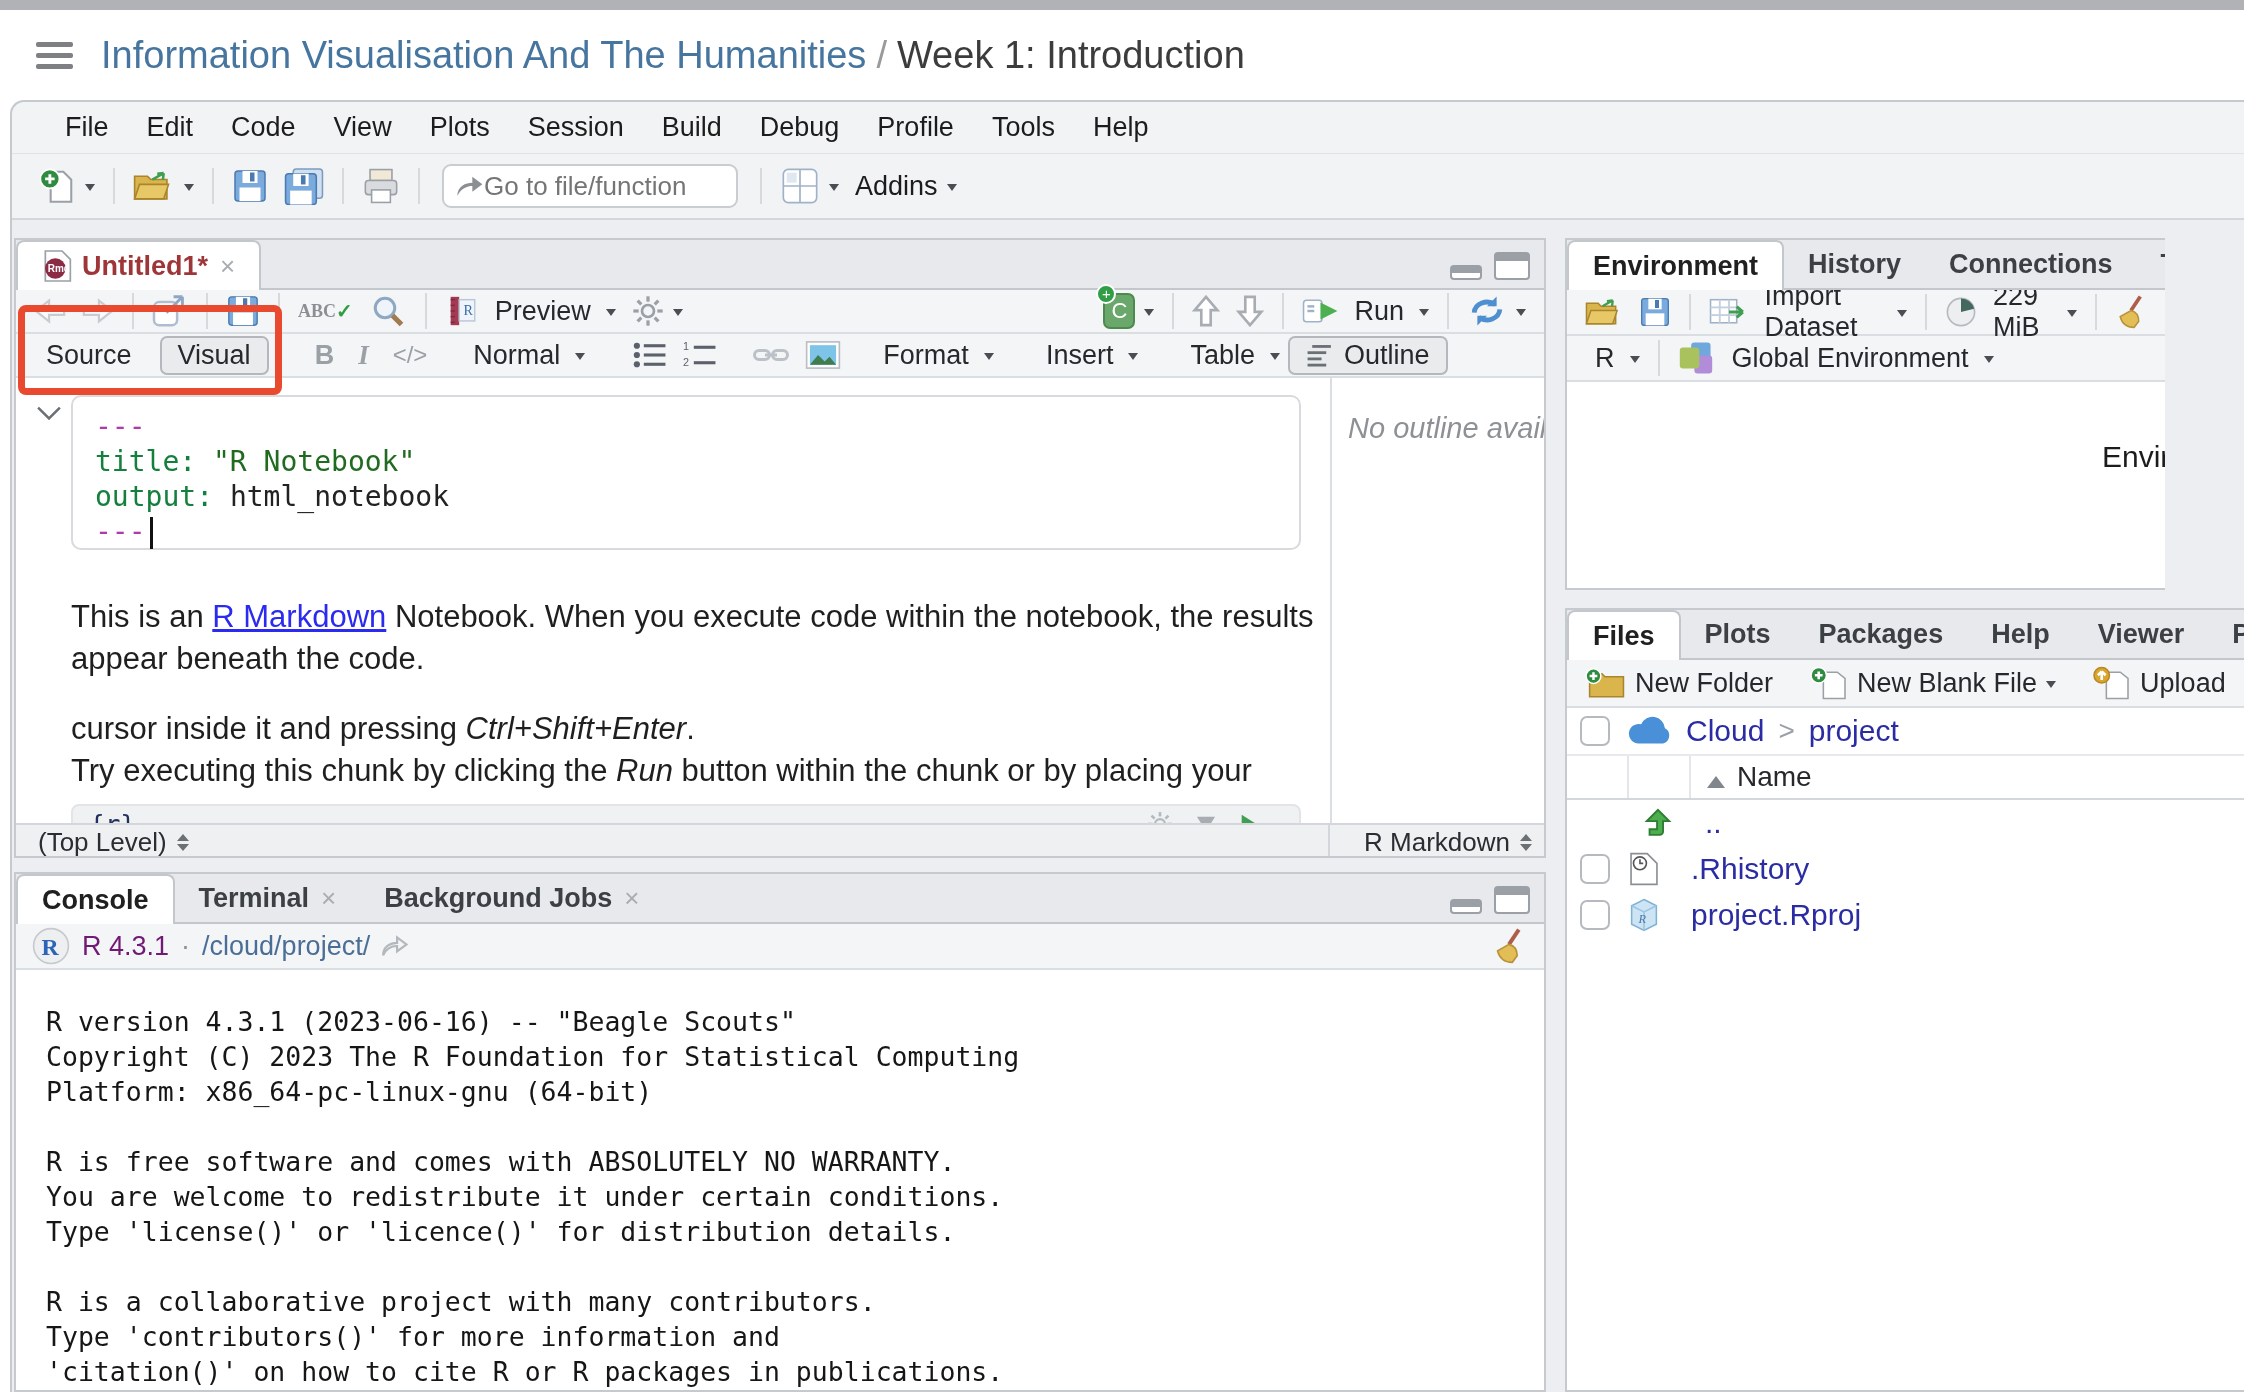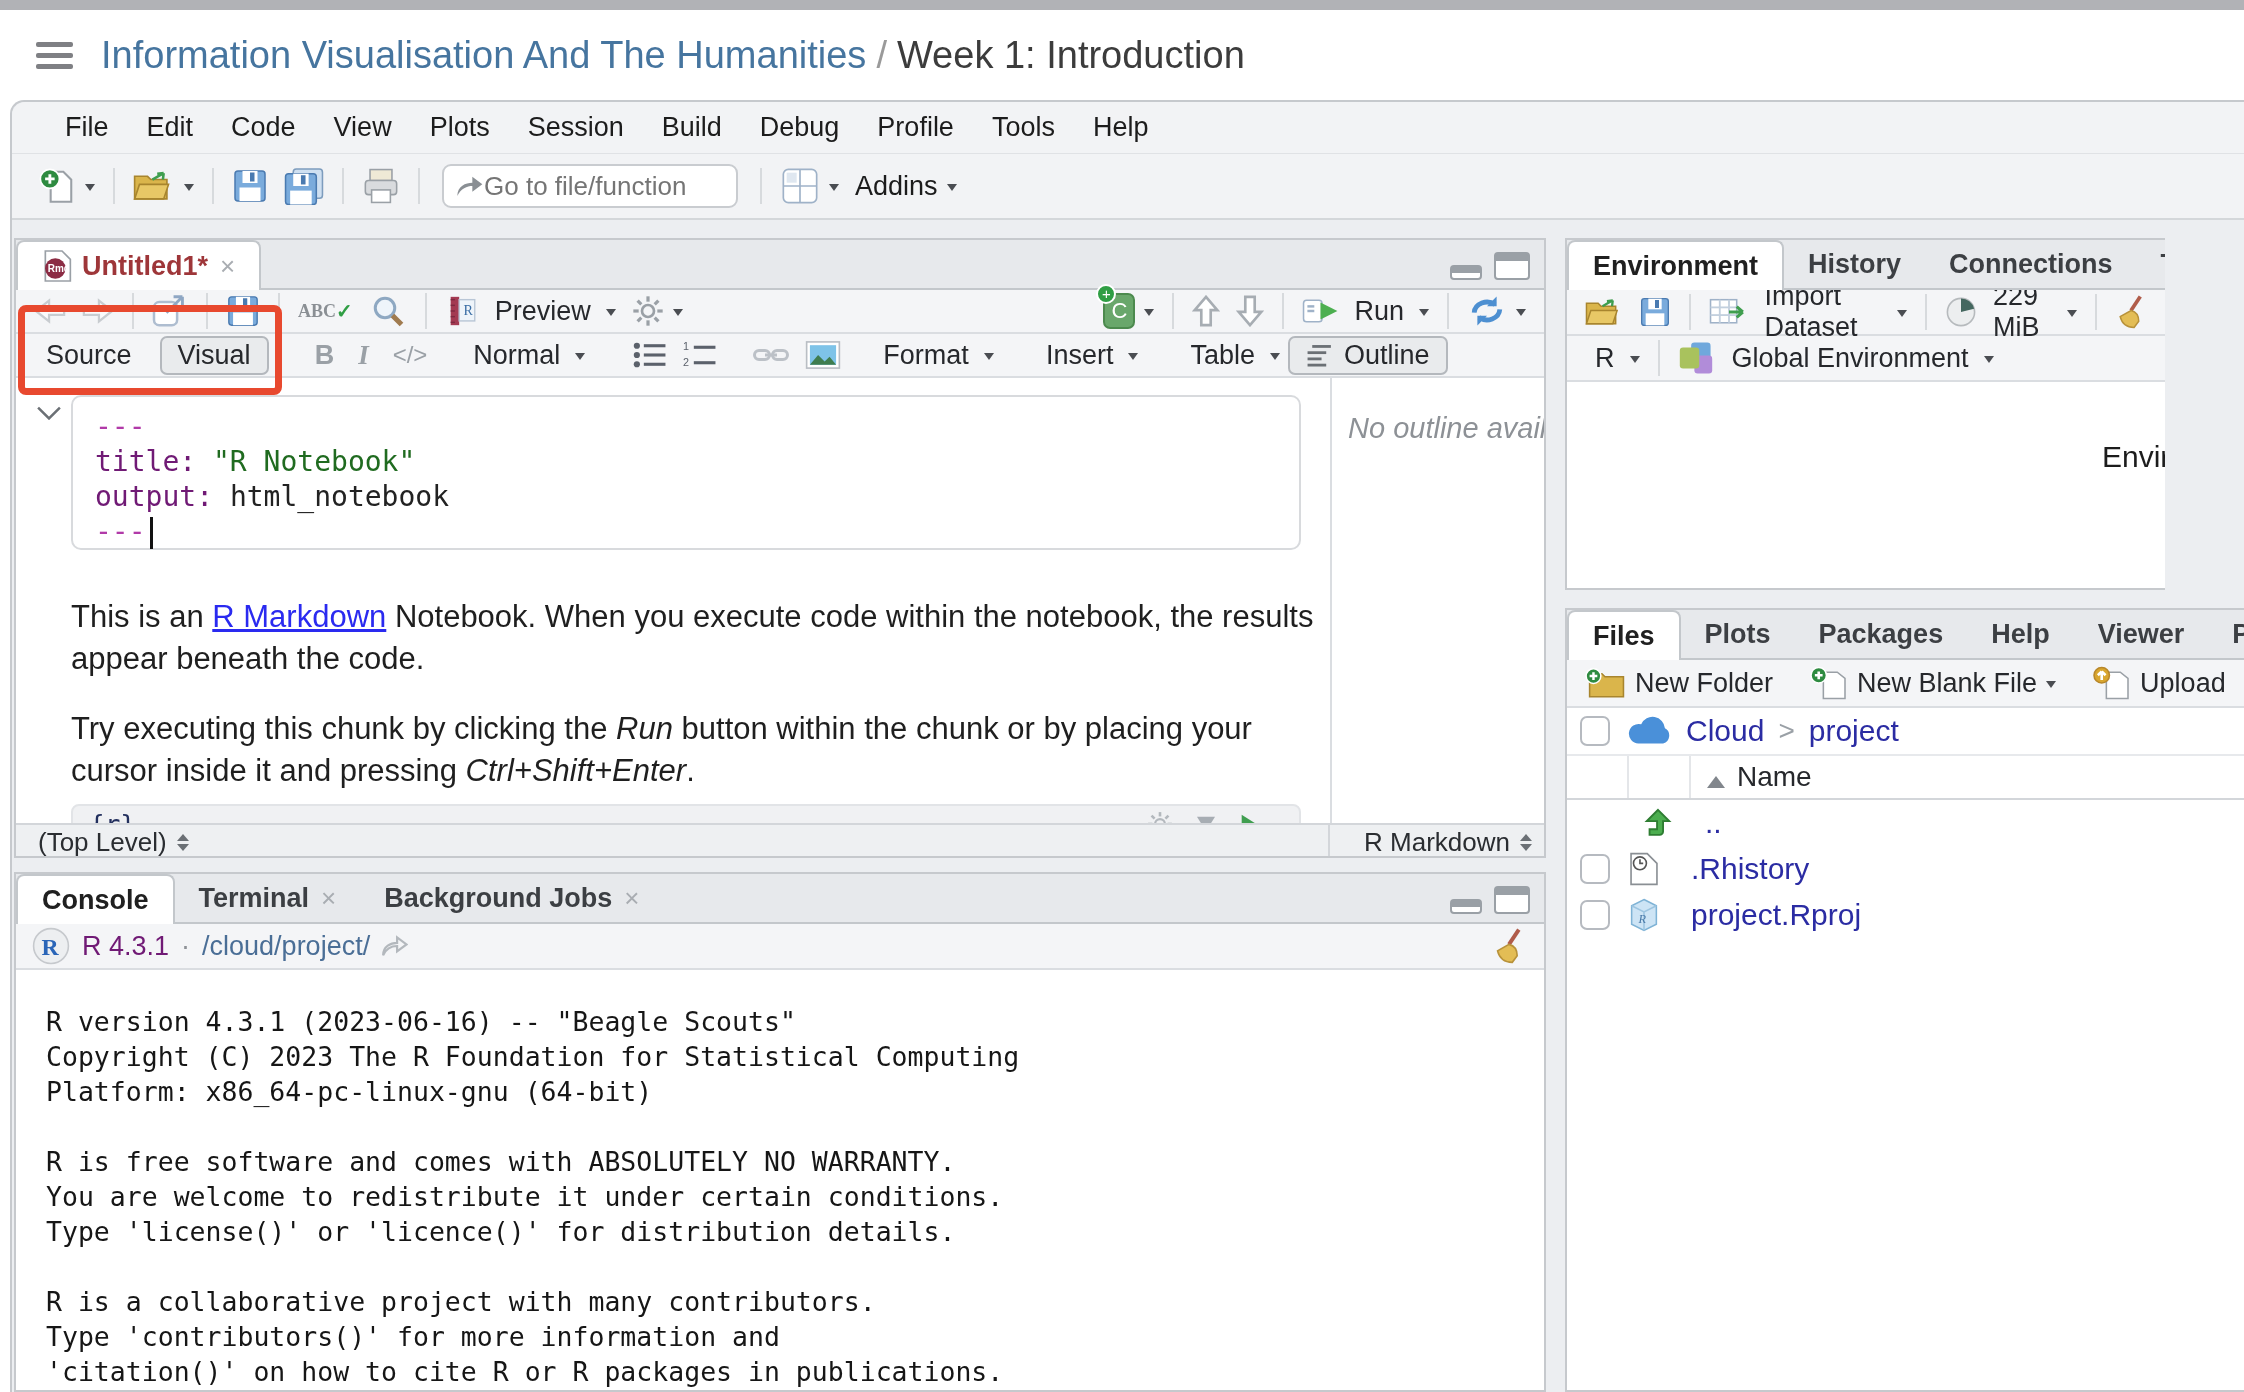--- a/index.html
+++ b/index.html
@@ -56,21 +56,21 @@
   .abc{font-size:18px;color:#8a8f94;font-weight:bold;line-height:13px;text-align:center;font-family:"Liberation Serif",serif}
   .abc .chk{display:block;color:#2f9e44;font-size:20px}
   .chunkico{width:32px;height:36px;background:#69a76b;border:2px solid #4c8a4e;border-radius:7px;color:#fff;
     font-size:22px;display:inline-flex;align-items:center;justify-content:center;position:relative}
   .chunkico::after{content:"+";position:absolute;left:-9px;top:-11px;width:16px;height:16px;background:#2f9e44;
     color:#fff;border-radius:50%;font-size:15px;line-height:16px;text-align:center;border:2px solid #fff}
   #editor{position:relative;height:445px;overflow:hidden;background:#fff}
   #edscroll{position:absolute;left:0;top:0;width:1316px;height:445px;overflow:hidden;padding:17px 0 0 55px}
   #yamlbox{width:1230px;border:2px solid #d8dadd;border-radius:10px;padding:12px 22px;
     font-family:"DejaVu Sans Mono",monospace;font-size:28px;line-height:35px;height:155px}
-  .y-fence{color:#b13aa8}.y-key{color:#701a75}.y-strval{color:#206b20}.y-val{color:#222}
+  .y-fence{color:#b13aa8}.y-key{color:#15803d}.y-strval{color:#206b20}.y-val{color:#222}
   .cursorbar{display:inline-block;width:3px;height:32px;background:#111;vertical-align:middle;margin-left:4px}
   #fold{position:absolute;left:20px;top:28px}
   .epara{font-size:31px;line-height:42px;width:1245px;color:#1f1f1f}
   #para1{margin-top:46px}
   #para2{margin-top:28px}
   .mdlink{color:#2a2af0;text-decoration:underline}
   .em{font-style:italic}
   #chunk{margin-top:12px;width:1230px;height:40px;background:#f0f1f3;border:2px solid #e2e4e7;border-radius:8px;
     position:relative;padding:4px 16px;font-family:"DejaVu Sans Mono",monospace;font-size:26px;color:#23305e}
   #chunk .cicons{position:absolute;right:40px;top:5px;display:flex;gap:22px;align-items:center}
@@ -461,22 +461,22 @@
         <div><span class="y-fence">---</span></div>
         <div><span class="y-key">title:</span> <span class="y-strval">"R Notebook"</span></div>
         <div><span class="y-key">output:</span> <span class="y-val">html_notebook</span></div>
         <div><span class="y-fence">---</span><span class="cursorbar"></span></div>
       </div>
       <div id="para1" class="epara">
         <div><span>This is an </span><span class="mdlink">R Markdown</span><span> Notebook. When you execute code within the notebook, the results</span></div>
         <div><span>appear beneath the code.</span></div>
       </div>
       <div id="para2" class="epara">
+        <div><span>cursor inside it and pressing </span><span class="em">Ctrl+Shift+Enter</span><span>.</span></div>
         <div><span>Try executing this chunk by clicking the </span><span class="em">Run</span><span> button within the chunk or by placing your</span></div>
-        <div><span>cursor inside it and pressing </span><span class="em">Ctrl+Shift+Enter</span><span>.</span></div>
       </div>
       <div id="chunk">
         <span>{r}</span>
         <span class="cicons">
           <span class="ico">
             <svg width="26" height="26" viewBox="0 0 24 24">
                 <circle cx="12" cy="12" r="4.5" fill="none" stroke="#b3b8bd" stroke-width="2"></circle>
                 <g stroke="#b3b8bd" stroke-width="2.4">
                   <line x1="12" y1="1" x2="12" y2="5"></line>
                   <line x1="12" y1="19" x2="12" y2="23"></line>

